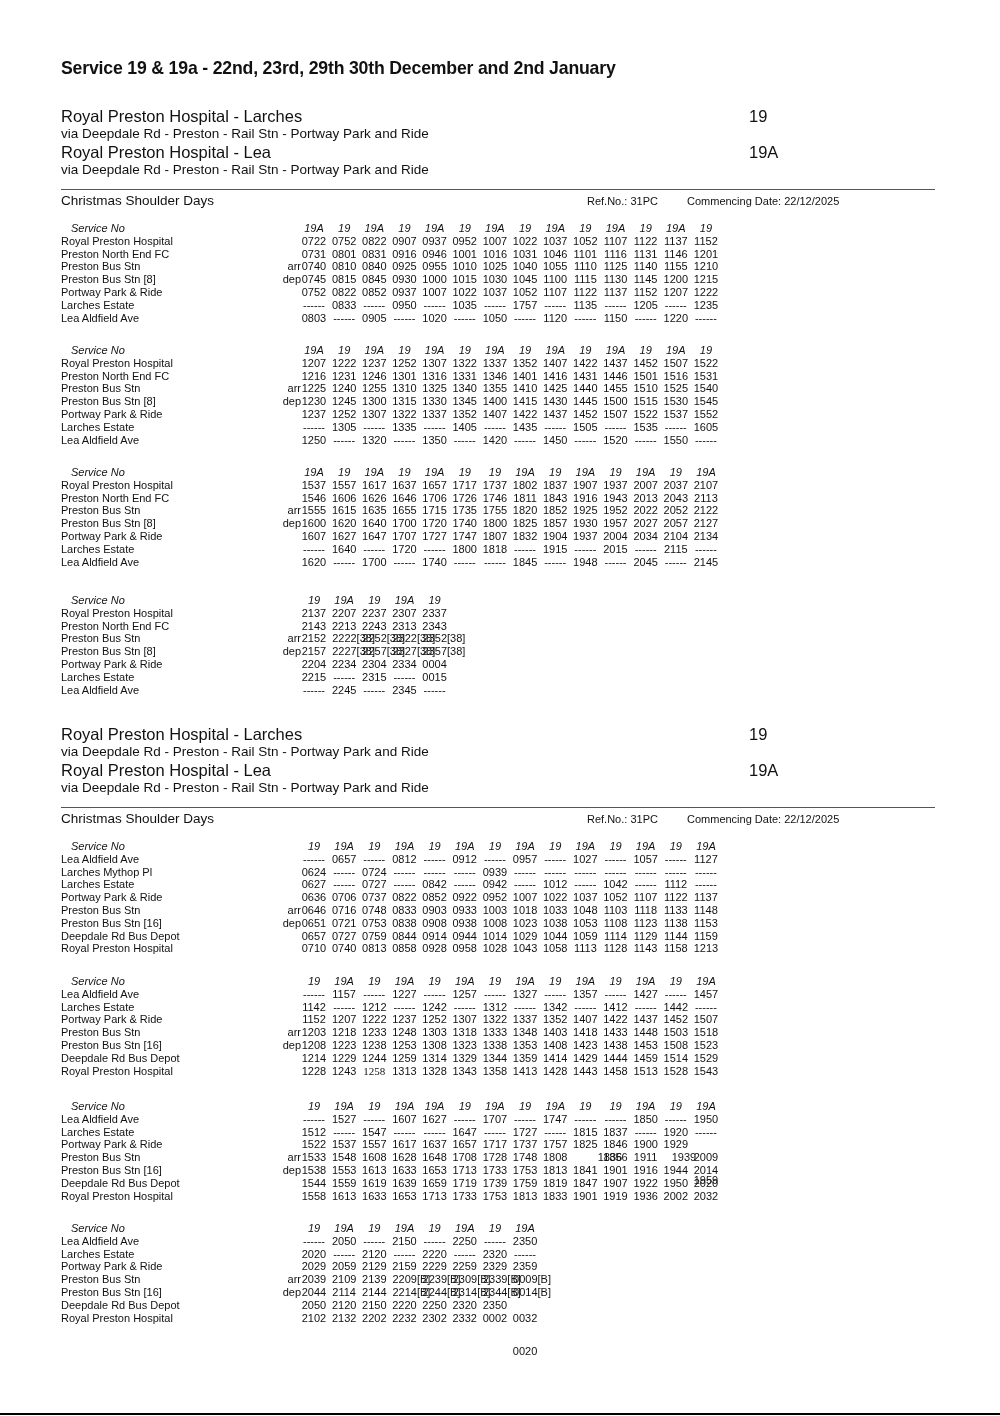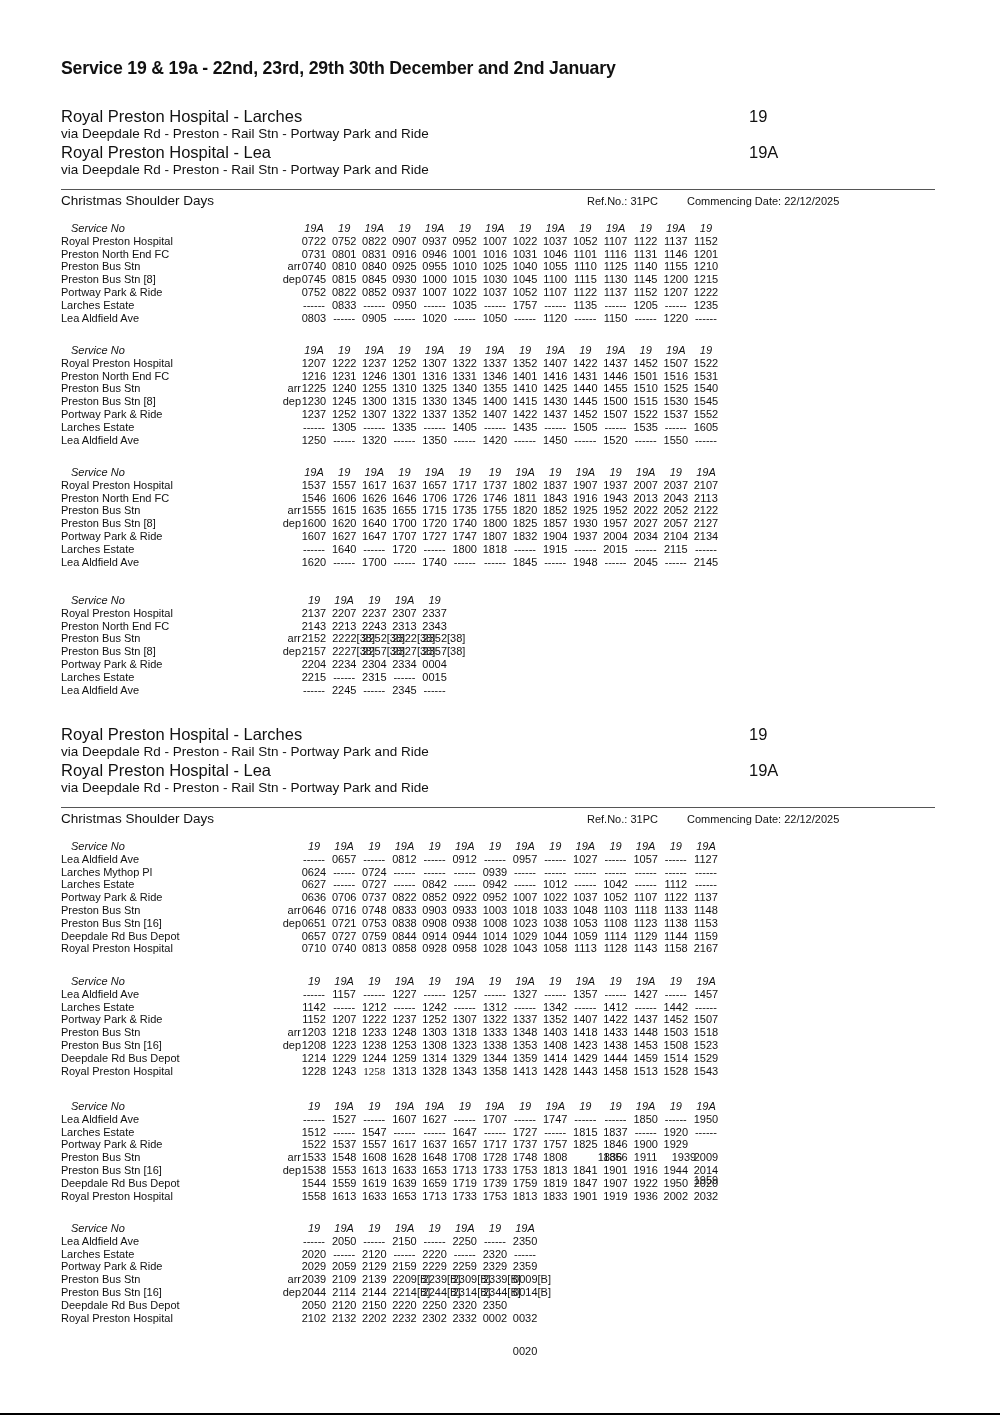--- a/index.html
+++ b/index.html
@@ -715,21 +715,21 @@
         <span class="tt-cell" style="left: 328.45px;">0858</span>
         <span class="tt-cell" style="left: 358.6px;">0928</span>
         <span class="tt-cell" style="left: 388.75px;">0958</span>
         <span class="tt-cell" style="left: 418.9px;">1028</span>
         <span class="tt-cell" style="left: 449.05px;">1043</span>
         <span class="tt-cell" style="left: 479.2px;">1058</span>
         <span class="tt-cell" style="left: 509.35px;">1113</span>
         <span class="tt-cell" style="left: 539.5px;">1128</span>
         <span class="tt-cell" style="left: 569.65px;">1143</span>
         <span class="tt-cell" style="left: 599.8px;">1158</span>
-        <span class="tt-cell" style="left: 629.95px;">2167</span>
+        <span class="tt-cell" style="left: 629.95px;">1213</span>
       </div>
     </div>
     <div class="tt-block" style="top: 975px;">
       <div class="tt-row">
         <span class="tt-stop svcno">Service No</span>
         <span class="tt-cell svc" style="left: 238px;">19</span>
         <span class="tt-cell svc" style="left: 268.15px;">19A</span>
         <span class="tt-cell svc" style="left: 298.3px;">19</span>
         <span class="tt-cell svc" style="left: 328.45px;">19A</span>
         <span class="tt-cell svc" style="left: 358.6px;">19</span>

